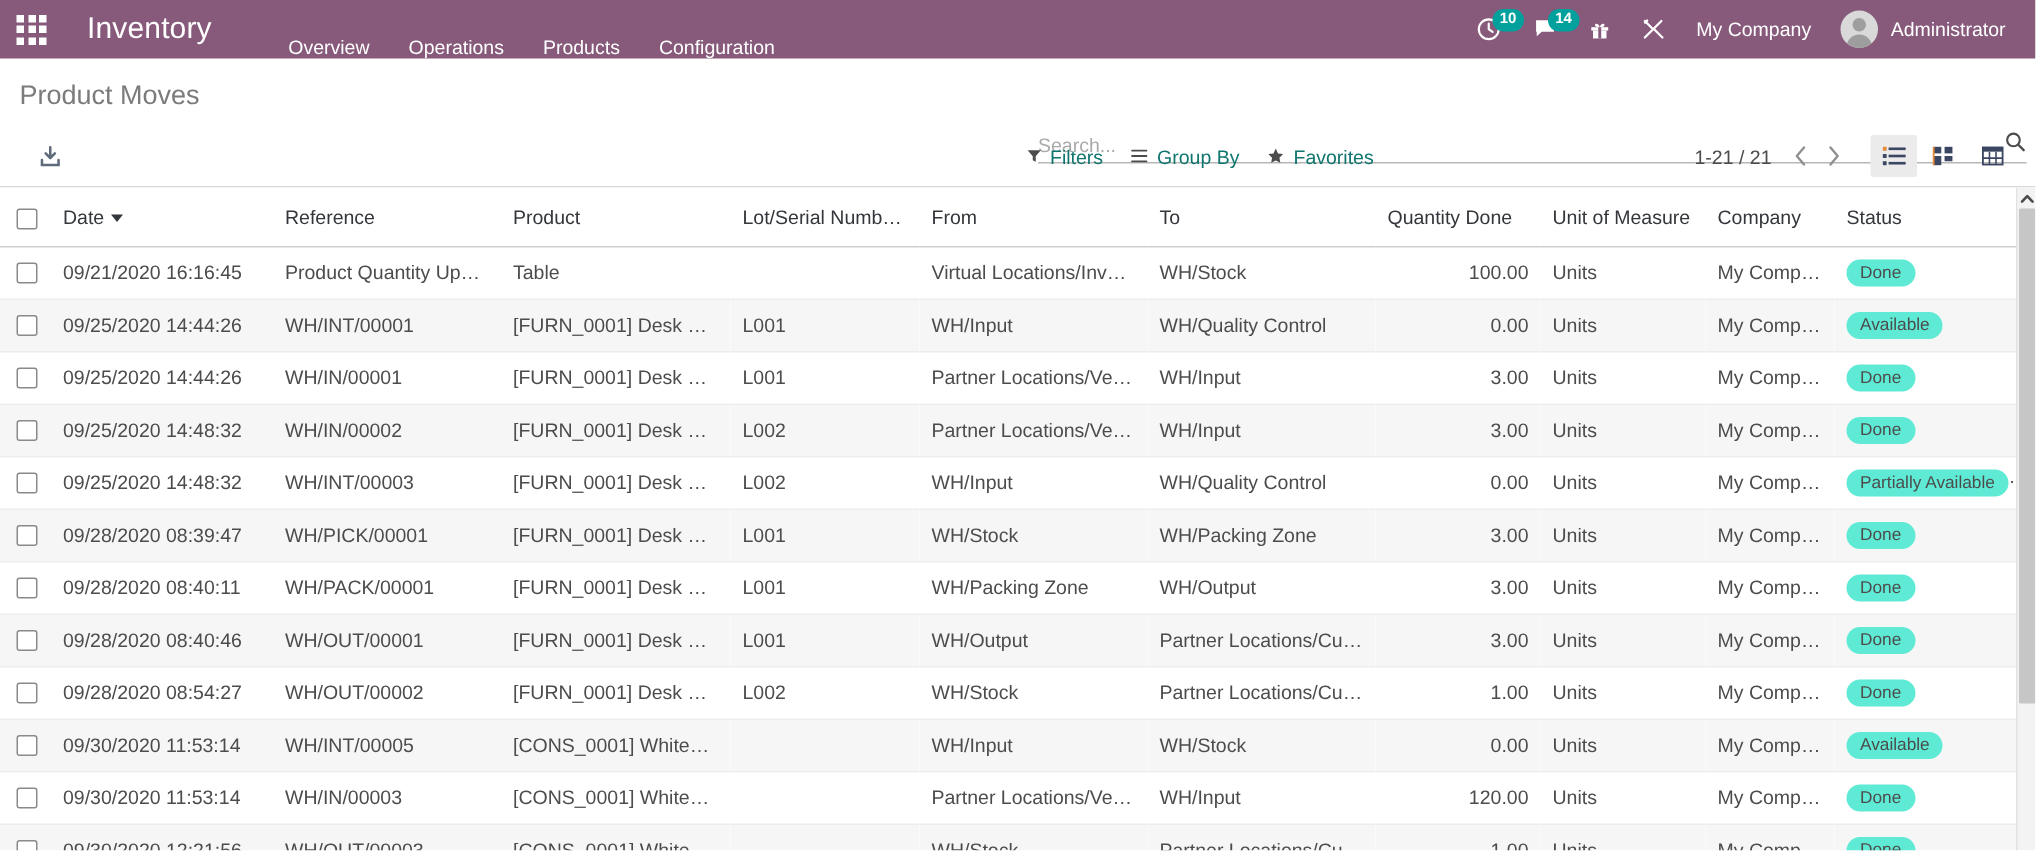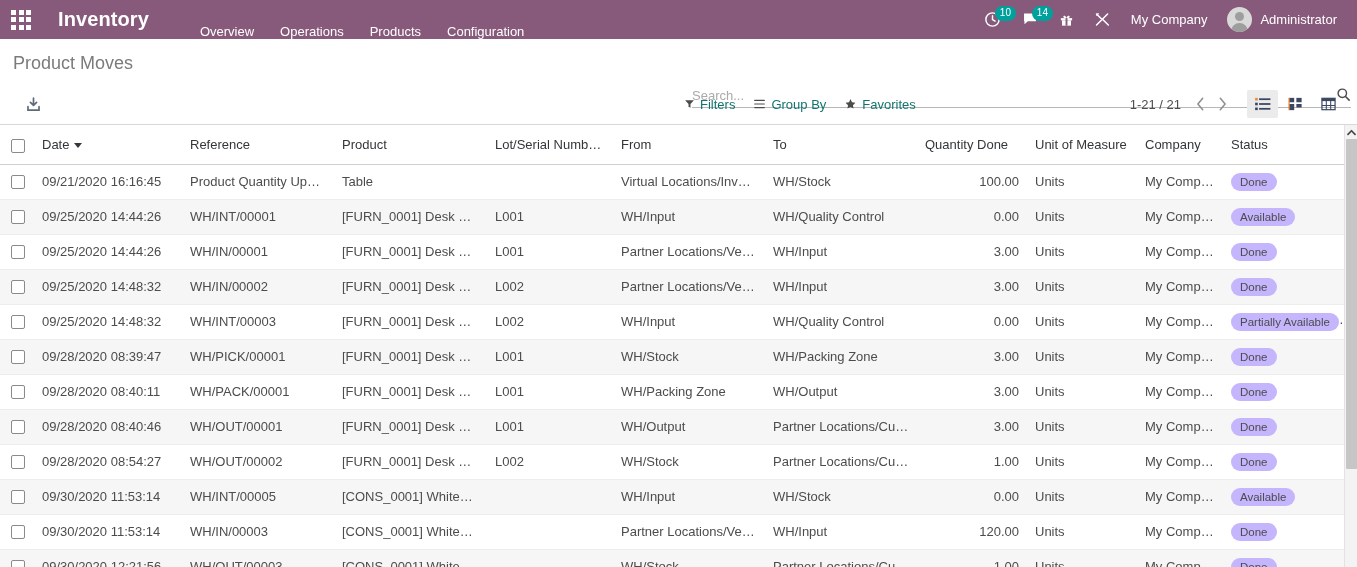--- a/index.html
+++ b/index.html
@@ -27,21 +27,21 @@
   }
   .apps-grid {
     display: grid;
     grid-template-columns: repeat(3, 5px);
     grid-template-rows: repeat(3, 5px);
     gap: 2.5px;
   }
   .apps-grid i { background: #ffffff; display: block; width: 5px; height: 5px; }
   .brand {
     font-size: 20px;
-    font-weight: bold;
+    font-weight: normal;
     letter-spacing: .1px;
     margin-right: 38px;
     margin-left: 16px;
     white-space: nowrap;
   }
   .menu {
     display: flex;
     align-items: center;
     gap: 0px;
     height: 39px;
@@ -76,21 +76,21 @@
     top: 6px; left: 21px;
     background: #00A09D;
     color: #fff;
     font-size: 10px;
     line-height: 14px;
     height: 15px;
     min-width: 21px;
     padding: 0 5px;
     border-radius: 8px;
     text-align: center;
-    font-weight: normal;
+    font-weight: bold;
   }
   .usermenu {
     display: flex; align-items: center;
     height: 39px; padding: 0 8px 0 10px;
     font-size: 13px; cursor: pointer;
   }
   .company-name { font-size: 13px; padding: 0 10px; cursor: pointer; white-space: nowrap; }
   .avatar {
     width: 25px; height: 25px; border-radius: 50%;
     background: #d9d9d9;
@@ -279,21 +279,21 @@
     display: inline-block;
     margin-left: 5px;
     width: 0; height: 0;
     border-left: 4px solid transparent;
     border-right: 4px solid transparent;
     border-top: 5px solid #33363a;
     vertical-align: middle;
   }
   .pill {
     display: inline-block;
-    background: #c4b5fd;
+    background: #5eead4;
     color: #4c4c4c;
     font-size: 11.5px;
     padding: 3px 9px;
     border-radius: 10px;
     white-space: nowrap;
   }
 
   
   .vscroll {
     position: absolute;

